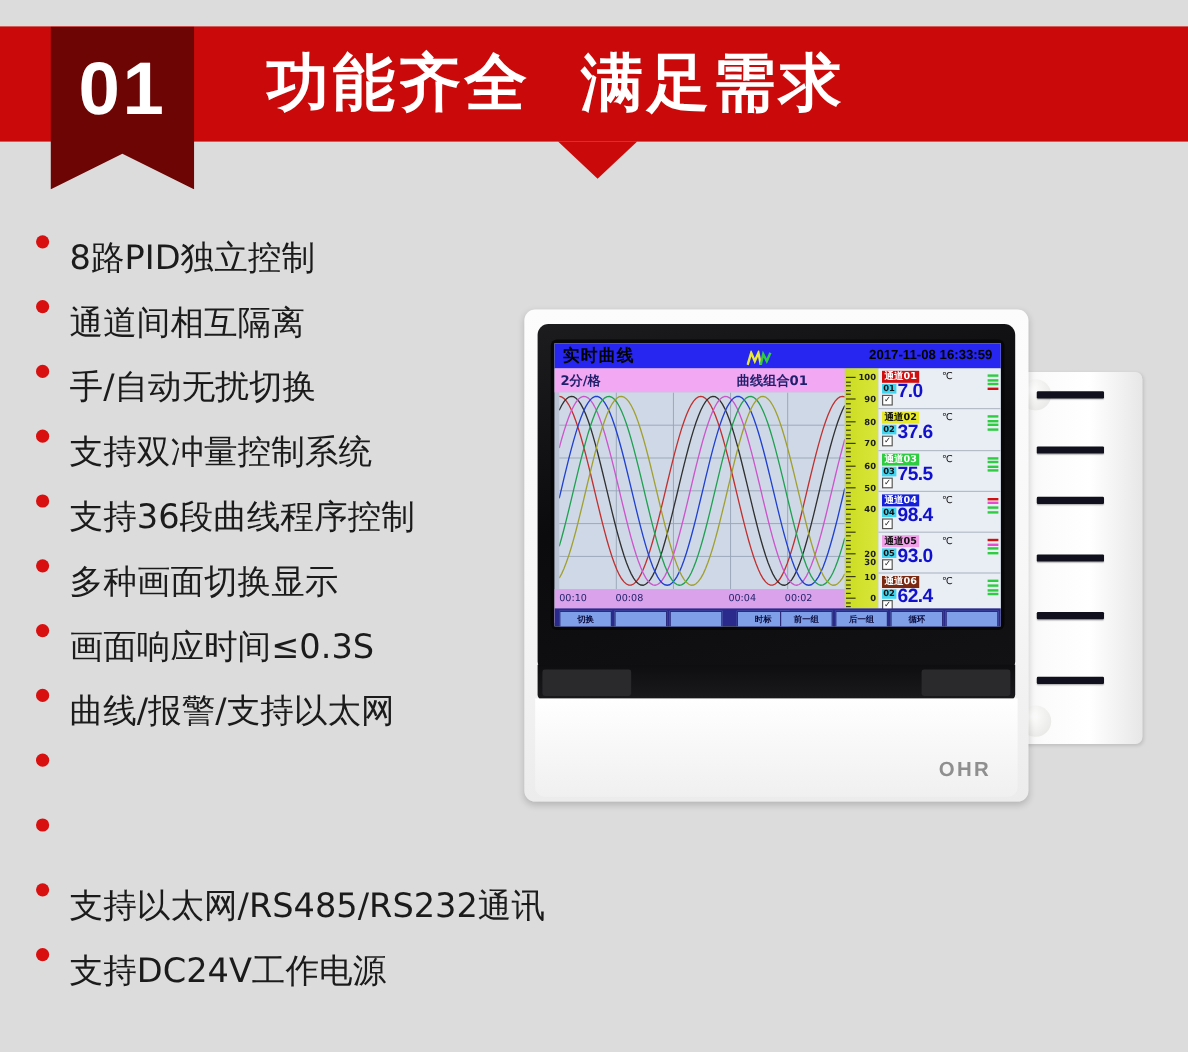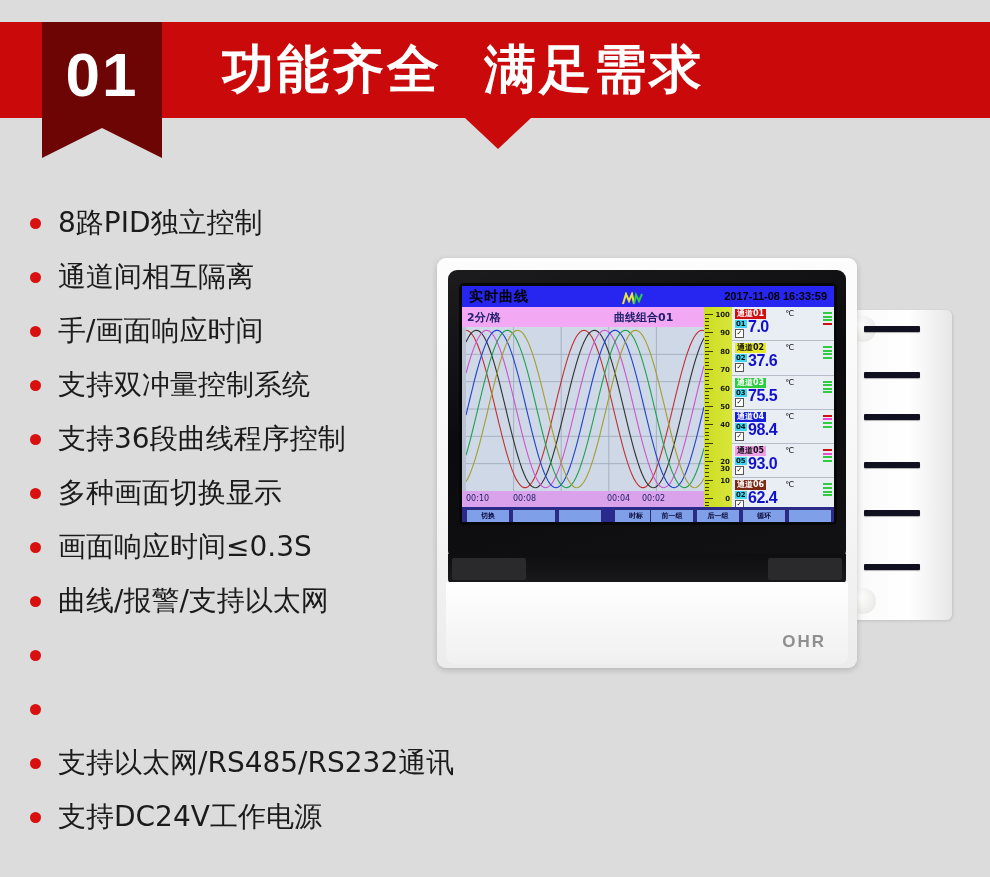--- a/index.html
+++ b/index.html
@@ -19,21 +19,21 @@
   #ribbon-number{position:absolute;left:42px;top:22px;width:120px;height:104px;
     display:flex;align-items:center;justify-content:center;
     color:#fff;font-size:62px;font-weight:bold;letter-spacing:2px;
     font-family:"Liberation Sans","DejaVu Sans",sans-serif;}
   #banner-title{position:absolute;left:222px;top:22px;height:96px;display:flex;align-items:center;
     color:#fff;font-size:52px;font-weight:bold;letter-spacing:3px;
     font-family:"DejaVu Sans","Liberation Sans",sans-serif;white-space:pre;}
 
   
   #features{position:absolute;left:30px;top:196px;width:420px;}
-  .feature{display:flex;align-items:center;height:54px;}
+  .feature{display:flex;height:54px;}
   .dot{width:11px;height:11px;border-radius:50%;background:#d81010;flex:0 0 auto;margin-right:17px;}
   .feature-text{font-size:28px;color:#1b1b1b;letter-spacing:0px;white-space:nowrap;
     font-family:"DejaVu Sans","Liberation Sans",sans-serif;}
 
   
   #device{position:absolute;left:437px;top:258px;width:443px;height:410px;}
   #dev-side{position:absolute;left:405px;top:52px;width:110px;height:310px;
     background:linear-gradient(90deg,#f2f2f2 0%,#fbfbfb 25%,#ffffff 60%,#e7e7e7 100%);
     border-radius:0 6px 6px 0;box-shadow:1px 1px 3px rgba(0,0,0,.12);}
   .vent{position:absolute;left:22px;width:56px;height:6px;background:#10101e;border-radius:1px;
@@ -104,21 +104,21 @@
     <div class="feature">
       <span class="dot" style="background: rgb(216, 16, 16);"></span>
       <span class="feature-text">8路PID独立控制</span>
     </div>
     <div class="feature">
       <span class="dot" style="background: rgb(216, 16, 16);"></span>
       <span class="feature-text">通道间相互隔离</span>
     </div>
     <div class="feature">
       <span class="dot" style="background: rgb(216, 16, 16);"></span>
-      <span class="feature-text">手/画面响应时间</span>
+      <span class="feature-text">手/自动无扰切换</span>
     </div>
     <div class="feature">
       <span class="dot" style="background: rgb(216, 16, 16);"></span>
       <span class="feature-text">支持双冲量控制系统</span>
     </div>
     <div class="feature">
       <span class="dot" style="background: rgb(216, 16, 16);"></span>
       <span class="feature-text">支持36段曲线程序控制</span>
     </div>
     <div class="feature">
@@ -200,21 +200,21 @@
             <path d="M0.0 128.3 L2.0 121.3 L4.0 113.8 L6.0 106.0 L8.0 97.9 L10.0 89.6 L12.0 81.2 L14.0 72.9 L16.0 64.6 L18.0 56.5 L20.0 48.8 L22.0 41.4 L24.0 34.4 L26.0 28.0 L28.0 22.3 L30.0 17.1 L32.0 12.8 L34.0 9.2 L36.0 6.4 L38.0 4.5 L40.0 3.5 L42.0 3.3 L44.0 4.1 L46.0 5.7 L48.0 8.2 L50.0 11.5 L52.0 15.7 L54.0 20.6 L56.0 26.1 L58.0 32.4 L60.0 39.1 L62.0 46.4 L64.0 54.1 L66.0 62.0 L68.0 70.2 L70.0 78.6 L72.0 87.0 L74.0 95.3 L76.0 103.5 L78.0 111.4 L80.0 119.0 L82.0 126.2 L84.0 132.8 L86.0 138.9 L88.0 144.4 L90.0 149.1 L92.0 153.1 L94.0 156.3 L96.0 158.6 L98.0 160.1 L100.0 160.7 L102.0 160.4 L104.0 159.2 L106.0 157.1 L108.0 154.2 L110.0 150.5 L112.0 146.0 L114.0 140.7 L116.0 134.8 L118.0 128.3 L120.0 121.3 L122.0 113.8 L124.0 106.0 L126.0 97.9 L128.0 89.6 L130.0 81.2 L132.0 72.9 L134.0 64.6 L136.0 56.5 L138.0 48.8 L140.0 41.4 L142.0 34.4 L144.0 28.0 L146.0 22.3 L148.0 17.1 L150.0 12.8 L152.0 9.2 L154.0 6.4 L156.0 4.5 L158.0 3.5 L160.0 3.3 L162.0 4.1 L164.0 5.7 L166.0 8.2 L168.0 11.5 L170.0 15.7 L172.0 20.6 L174.0 26.1 L176.0 32.4 L178.0 39.1 L180.0 46.4 L182.0 54.1 L184.0 62.0 L186.0 70.2 L188.0 78.6 L190.0 87.0 L192.0 95.3 L194.0 103.5 L196.0 111.4 L198.0 119.0 L200.0 126.2 L202.0 132.8 L204.0 138.9 L206.0 144.4 L208.0 149.1 L210.0 153.1 L212.0 156.3 L214.0 158.6 L216.0 160.1 L218.0 160.7 L220.0 160.4 L222.0 159.2 L224.0 157.1 L226.0 154.2 L228.0 150.5 L230.0 146.0 L232.0 140.7 L234.0 134.8 L236.0 128.3 L238.0 121.3 " fill="none" stroke="#20a050" stroke-width="1.1"></path>
             <path d="M0.0 154.8 L2.0 151.2 L4.0 146.8 L6.0 141.6 L8.0 135.8 L10.0 129.4 L12.0 122.5 L14.0 115.1 L16.0 107.3 L18.0 99.2 L20.0 91.0 L22.0 82.6 L24.0 74.2 L26.0 66.0 L28.0 57.9 L30.0 50.0 L32.0 42.6 L34.0 35.5 L36.0 29.1 L38.0 23.2 L40.0 17.9 L42.0 13.4 L44.0 9.7 L46.0 6.8 L48.0 4.8 L50.0 3.6 L52.0 3.3 L54.0 3.9 L56.0 5.4 L58.0 7.7 L60.0 10.9 L62.0 14.9 L64.0 19.7 L66.0 25.2 L68.0 31.3 L70.0 38.0 L72.0 45.2 L74.0 52.8 L76.0 60.7 L78.0 68.9 L80.0 77.2 L82.0 85.6 L84.0 93.9 L86.0 102.1 L88.0 110.1 L90.0 117.8 L92.0 125.0 L94.0 131.8 L96.0 138.0 L98.0 143.5 L100.0 148.4 L102.0 152.5 L104.0 155.8 L106.0 158.3 L108.0 159.9 L110.0 160.7 L112.0 160.5 L114.0 159.5 L116.0 157.5 L118.0 154.8 L120.0 151.2 L122.0 146.8 L124.0 141.6 L126.0 135.8 L128.0 129.4 L130.0 122.5 L132.0 115.1 L134.0 107.3 L136.0 99.2 L138.0 91.0 L140.0 82.6 L142.0 74.2 L144.0 66.0 L146.0 57.9 L148.0 50.0 L150.0 42.6 L152.0 35.5 L154.0 29.1 L156.0 23.2 L158.0 17.9 L160.0 13.4 L162.0 9.7 L164.0 6.8 L166.0 4.8 L168.0 3.6 L170.0 3.3 L172.0 3.9 L174.0 5.4 L176.0 7.7 L178.0 10.9 L180.0 14.9 L182.0 19.7 L184.0 25.2 L186.0 31.3 L188.0 38.0 L190.0 45.2 L192.0 52.8 L194.0 60.7 L196.0 68.9 L198.0 77.2 L200.0 85.6 L202.0 93.9 L204.0 102.1 L206.0 110.1 L208.0 117.8 L210.0 125.0 L212.0 131.8 L214.0 138.0 L216.0 143.5 L218.0 148.4 L220.0 152.5 L222.0 155.8 L224.0 158.3 L226.0 159.9 L228.0 160.7 L230.0 160.5 L232.0 159.5 L234.0 157.5 L236.0 154.8 L238.0 151.2 " fill="none" stroke="#a0a030" stroke-width="1.1"></path>
           </svg>
       </div>
 
       <div id="scr-timeaxis">
           <div class="tlab" style="left: 4px;">00:10</div>
           <div class="tlab" style="left: 51px;">00:08</div>
           <div class="tlab" style="left: 98px; margin-top: 41px;">00:06</div>
           <div class="tlab" style="left: 145px;">00:04</div>
-          <div class="tlab" style="left: 180px;">00:02</div>
+          <div class="tlab" style="left: 192px;">00:02</div>
         </div>
       <div id="yaxis">
           <div class="ytick" style="top: 4px;">100</div>
           <div class="ytickline" style="top: 7px; width: 8px;"></div>
           <div class="ytickline" style="top: 10.6px; width: 4px;"></div>
           <div class="ytickline" style="top: 14.2px; width: 4px;"></div>
           <div class="ytickline" style="top: 17.8px; width: 4px;"></div>
           <div class="ytickline" style="top: 21.4px; width: 4px;"></div>
           <div class="ytick" style="top: 22.4px;">90</div>
           <div class="ytickline" style="top: 25.4px; width: 8px;"></div>

